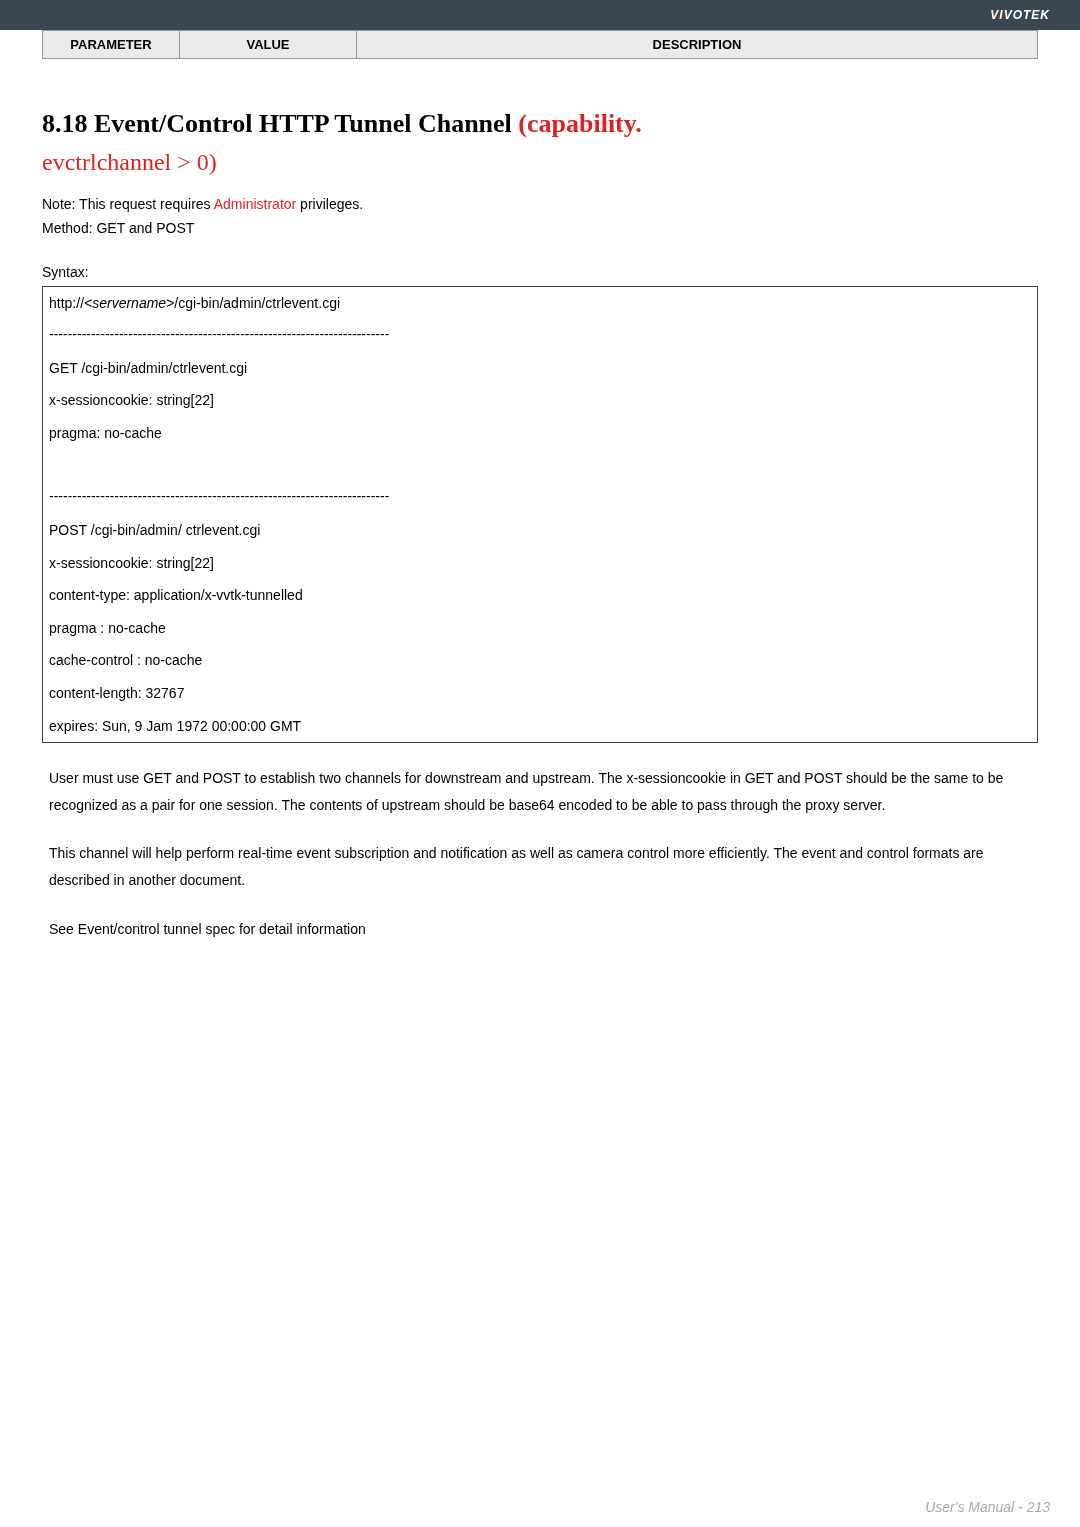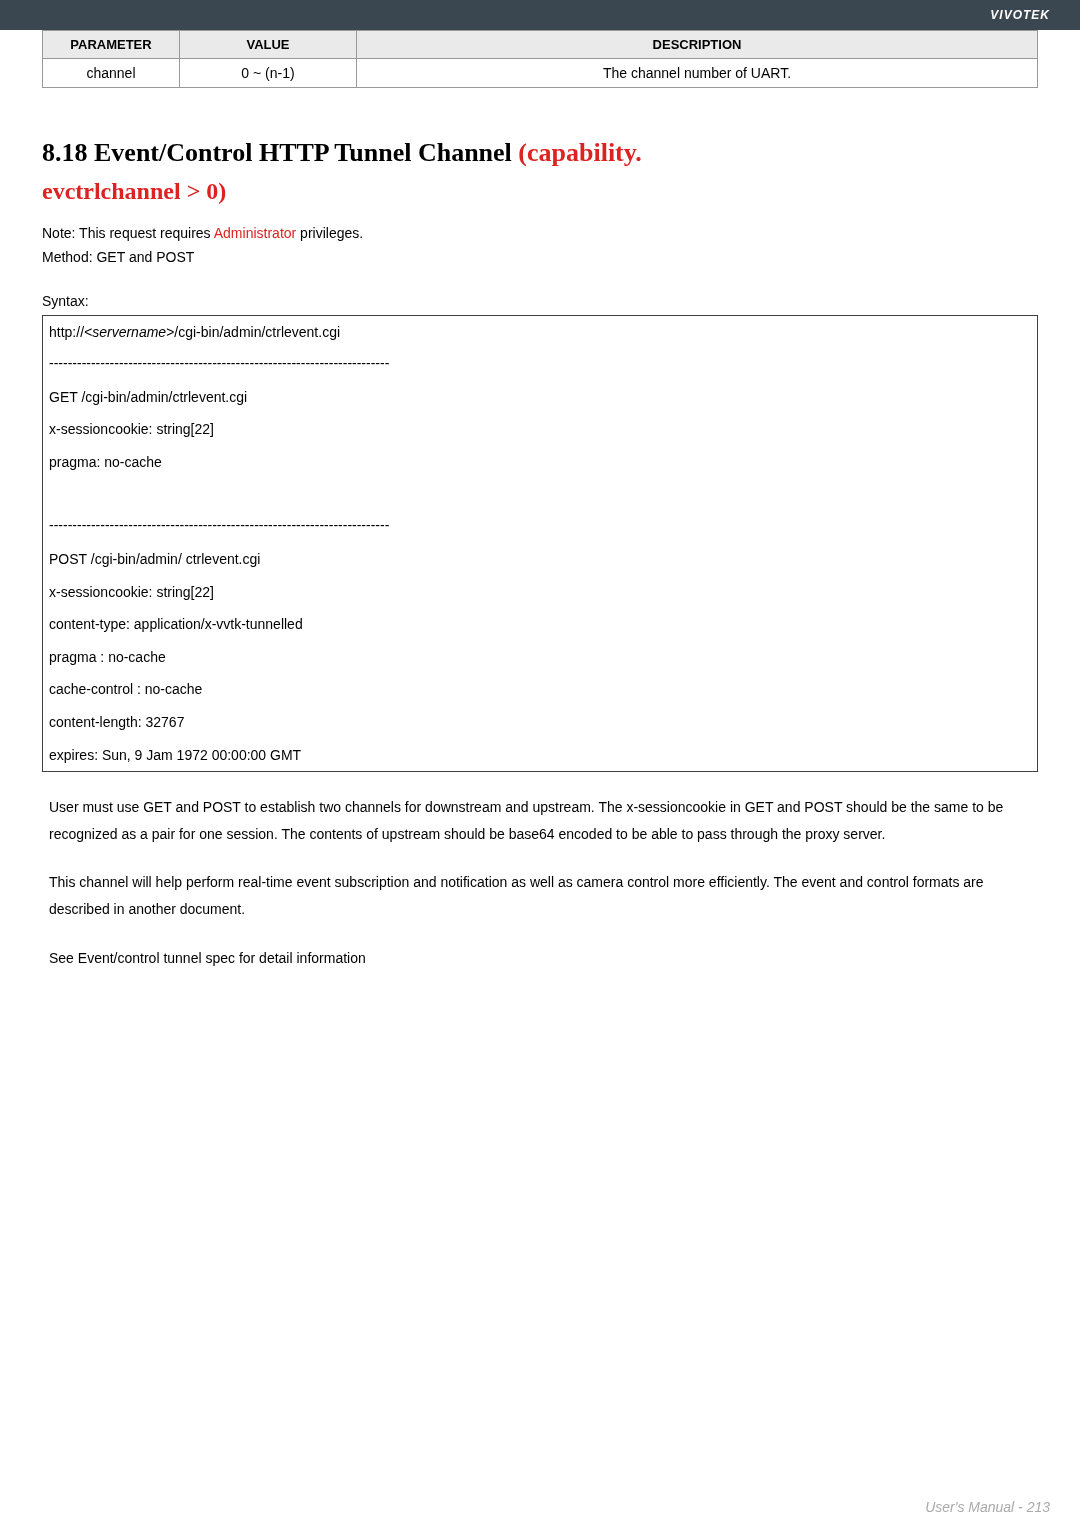--- a/index.html
+++ b/index.html
@@ -55,21 +55,21 @@
       font-size: 26px;
       margin: 50px 0 10px 0;
     }
     h1.section .red {
       color: #d22;
     }
     h2.red {
       font-family: "Times New Roman", Times, serif;
       color: #d22;
       font-size: 24px;
-      font-weight: bold;
+      font-weight: normal;
       margin: 10px 0 20px 0;
     }
     .note {
       font-size: 14px;
       margin: 8px 0;
     }
     .note .label {
       font-weight: normal;
     }
     .note .admin {
@@ -120,25 +120,20 @@
 
   <div class="content">
 
     <table class="param-table">
       <tbody>
           <tr>
         <th class="w1">PARAMETER</th>
         <th class="w2">VALUE</th>
         <th>DESCRIPTION</th>
       </tr>
-      <tr>
-        <td>channel</td>
-        <td>0 ~ (n-1)</td>
-        <td>The channel number of UART.</td>
-      </tr>
     </tbody>
       </table>
 
     <h1 class="section">
       <span>8.18</span>
       <span>Event/Control HTTP Tunnel Channel</span>
       <span class="red">(capability.</span>
     </h1>
     <h2 class="red">evctrlchannel &gt; 0)</h2>
 

